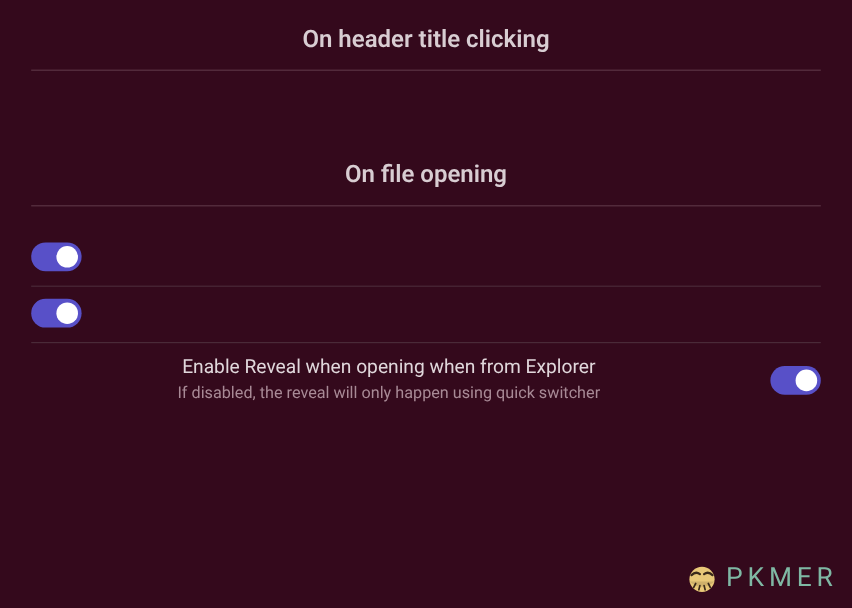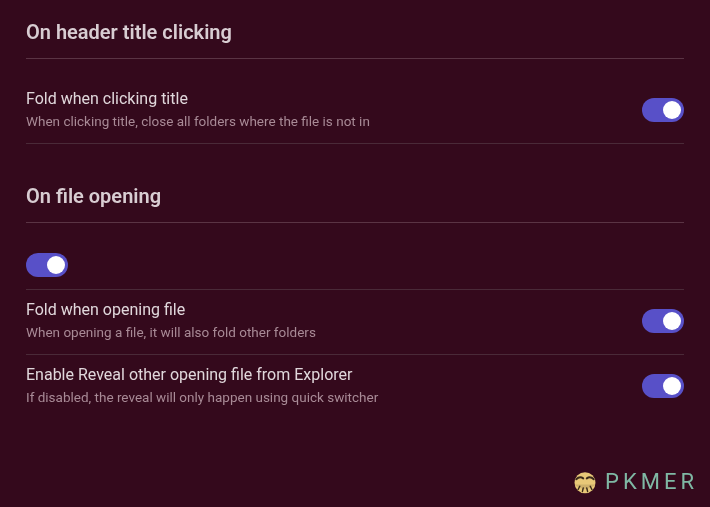--- a/index.html
+++ b/index.html
@@ -7,27 +7,28 @@
     width: 710px;
     height: 507px;
     background: #34091c;
     font-family: -apple-system, BlinkMacSystemFont, "Segoe UI", Roboto, sans-serif;
     color: #d8cdd2;
     overflow: hidden;
     position: relative;
   }
   .content {
     padding: 20px 26px 0 26px;
+    text-align: center;
   }
   .section-header {
     font-size: 20px;
     font-weight: 600;
     color: #d8cdd2;
     padding-bottom: 14px;
-    margin-top: 10px;
+    margin-top: 24px;
   }
   .section-header.first { margin-top: 0; }
   .section-rule {
     border: none;
     border-top: 1px solid #5a3444;
     margin-bottom: 20px;
   }
   .setting-row {
     display: flex;
     align-items: center;
@@ -91,54 +92,41 @@
   }
 </style>
 </head>
 <body>
 
 <div class="content">
 
   <div class="section-header first">On header title clicking</div>
   <hr class="section-rule">
 
-  <div class="setting-row">
-    <div class="setting-text">
-      <div class="setting-title">Fold when clicking title</div>
-      <div class="setting-desc">When clicking title, close all folders where the file is not in</div>
-    </div>
-    <div class="toggle toggle-on">
-      <div class="toggle-knob"></div>
-    </div>
-  </div>
 
   <div class="gap"></div>
 
   <div class="section-header">On file opening</div>
   <hr class="section-rule">
 
   <div class="setting-row">
     <div class="toggle toggle-on">
       <div class="toggle-knob"></div>
     </div>
   </div>
 
   <div class="setting-row">
-    <div class="setting-text">
-      <div class="setting-title">Fold when opening file</div>
-      <div class="setting-desc">When opening a file, it will also fold other folders</div>
-    </div>
     <div class="toggle toggle-on">
       <div class="toggle-knob"></div>
     </div>
   </div>
 
   <div class="setting-row last">
     <div class="setting-text">
-      <div class="setting-title">Enable Reveal other opening file from Explorer</div>
+      <div class="setting-title">Enable Reveal when opening when from Explorer</div>
       <div class="setting-desc">If disabled, the reveal will only happen using quick switcher</div>
     </div>
     <div class="toggle toggle-on">
       <div class="toggle-knob"></div>
     </div>
   </div>
 
 </div>
 
 <div class="watermark">

